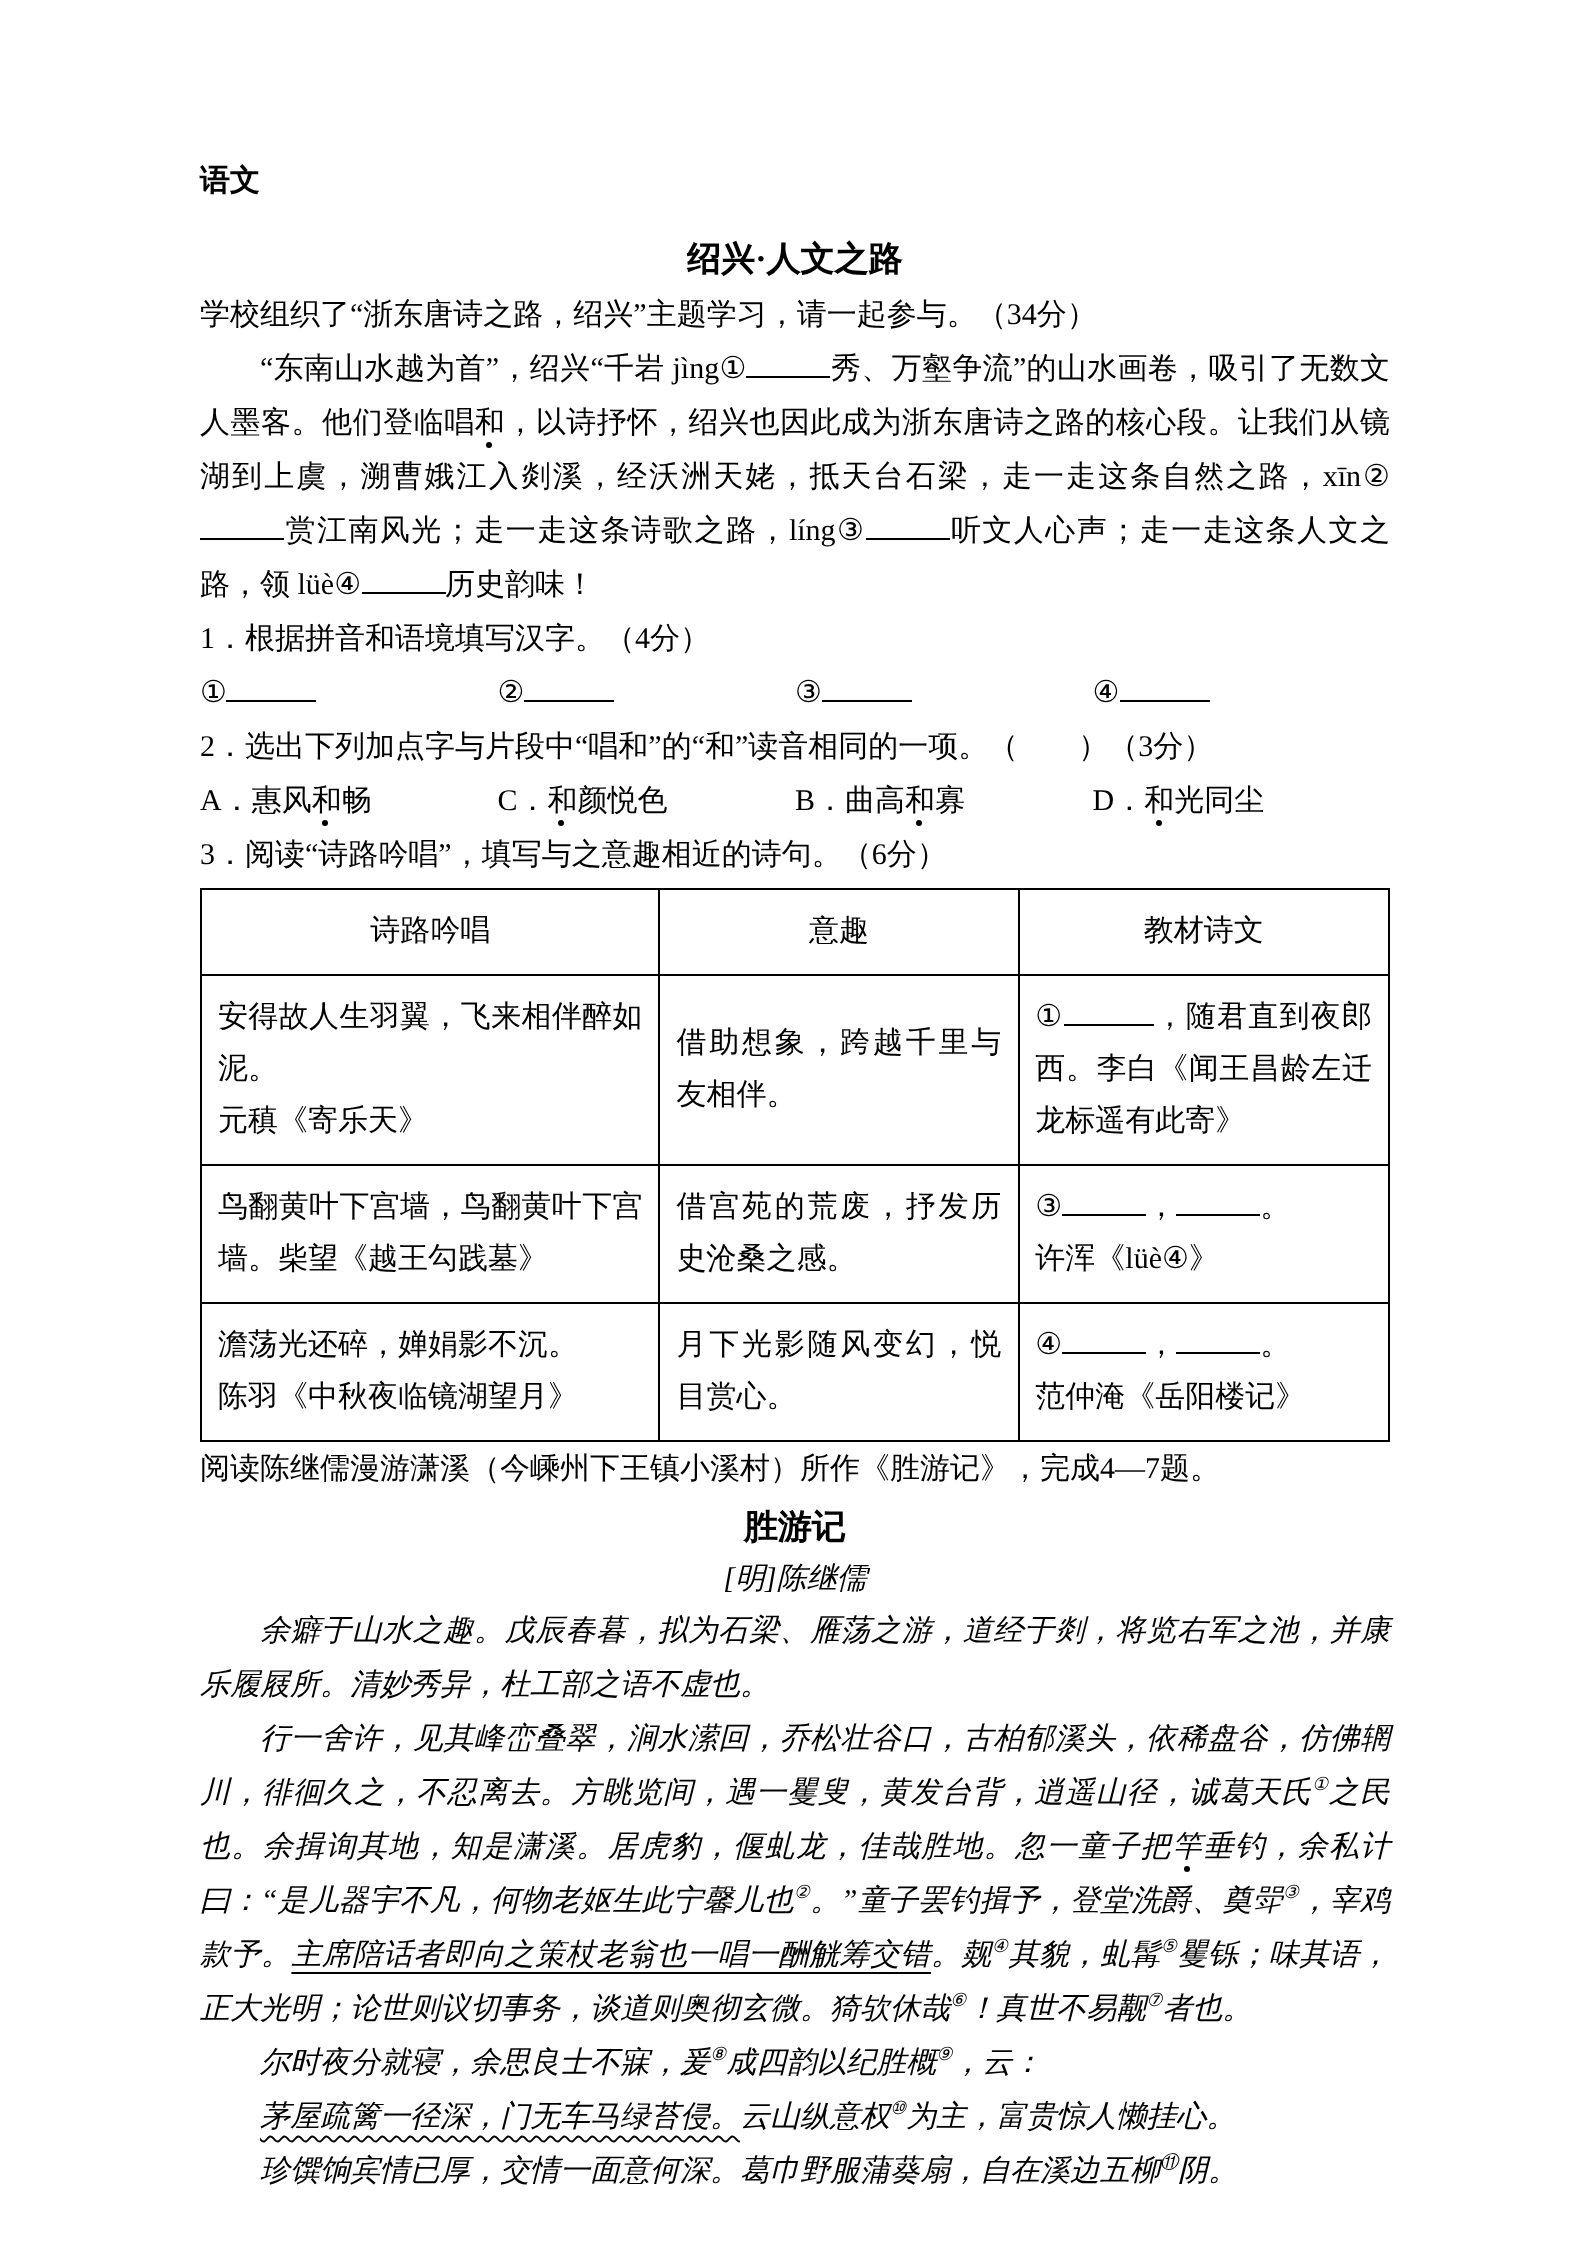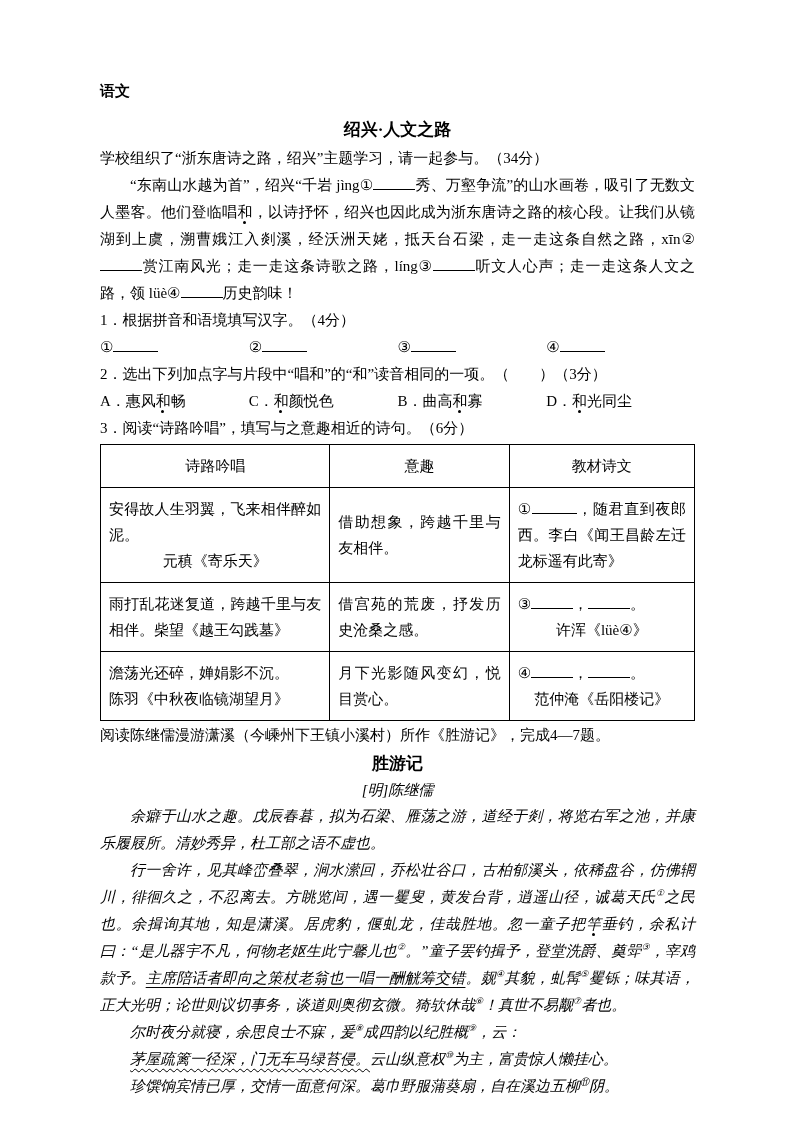--- a/index.html
+++ b/index.html
@@ -12,21 +12,21 @@
   .line{font-size:15px;line-height:27px;text-align:justify;}
   .indent{text-indent:2em;}
   .kai{font-style:italic;}
   .blank{display:inline-block;border-bottom:1px solid #000;height:15px;vertical-align:baseline;}
   sup{font-size:9px;line-height:0;}
   .emph{position:relative;}
   .emph::after{content:"";position:absolute;left:50%;bottom:-4px;width:3px;height:3px;
                margin-left:-2px;background:#000;border-radius:50%;}
   .uline{text-decoration:underline;text-underline-offset:4px;text-decoration-thickness:1px;}
   .wavy{text-decoration:underline wavy;text-underline-offset:4px;text-decoration-thickness:1px;font-family:Liberation Serif, serif;}
-  .attr-right{display:block;text-align:center;}
+  .attr-right{display:block;text-align:left;}
   .blank-row{display:flex;font-size:15px;line-height:27px;}
   .blank-row > span{flex:0 0 25%;}
   table{border-collapse:collapse;width:100%;margin:2px 0 1px 0;font-size:15px;}
   th,td{border:1px solid #000;padding:8px 8px;line-height:26px;font-weight:normal;}
   th{text-align:center;}
   td{vertical-align:middle;text-align:justify;}
   col.c1{width:38.6%;} col.c2{width:30.2%;} col.c3{width:31.2%;}
   .passage-title{text-align:center;font-size:17px;font-weight:bold;line-height:27px;margin-top:1px;}
   .passage-author{text-align:center;font-size:15px;line-height:26px;}
   .poem-line{text-indent:2em;text-align:left;}
@@ -72,21 +72,21 @@
         <th>教材诗文</th>
       </tr>
     </thead>
     <tbody>
       <tr>
         <td><span>安得故人生羽翼，飞来相伴醉如泥。</span><span class="attr-right">元稹《寄乐天》</span></td>
         <td>借助想象，跨越千里与友相伴。</td>
         <td><span>①</span><span class="blank" style="width: 3em;"></span><span>，随君直到夜郎西。李白《闻王昌龄左迁龙标遥有此寄》</span></td>
       </tr>
       <tr>
-        <td><span>雨打乱花迷复道，跨越千里与友相伴。柴望《越王勾践墓》</span></td>
+        <td><span>鸟翻黄叶下宫墙，鸟翻黄叶下宫墙。柴望《越王勾践墓》</span></td>
         <td>借宫苑的荒废，抒发历史沧桑之感。</td>
         <td><span>③</span><span class="blank" style="width: 2.8em;"></span><span>，</span><span class="blank" style="width: 2.8em;"></span><span>。</span><span class="attr-right">许浑《lüè④》</span></td>
       </tr>
       <tr>
         <td><span>澹荡光还碎，婵娟影不沉。</span><br><span>陈羽《中秋夜临镜湖望月》</span></td>
         <td>月下光影随风变幻，悦目赏心。</td>
         <td><span>④</span><span class="blank" style="width: 2.8em;"></span><span>，</span><span class="blank" style="width: 2.8em;"></span><span>。</span><span class="attr-right">范仲淹《岳阳楼记》</span></td>
       </tr>
     </tbody>
   </table>

